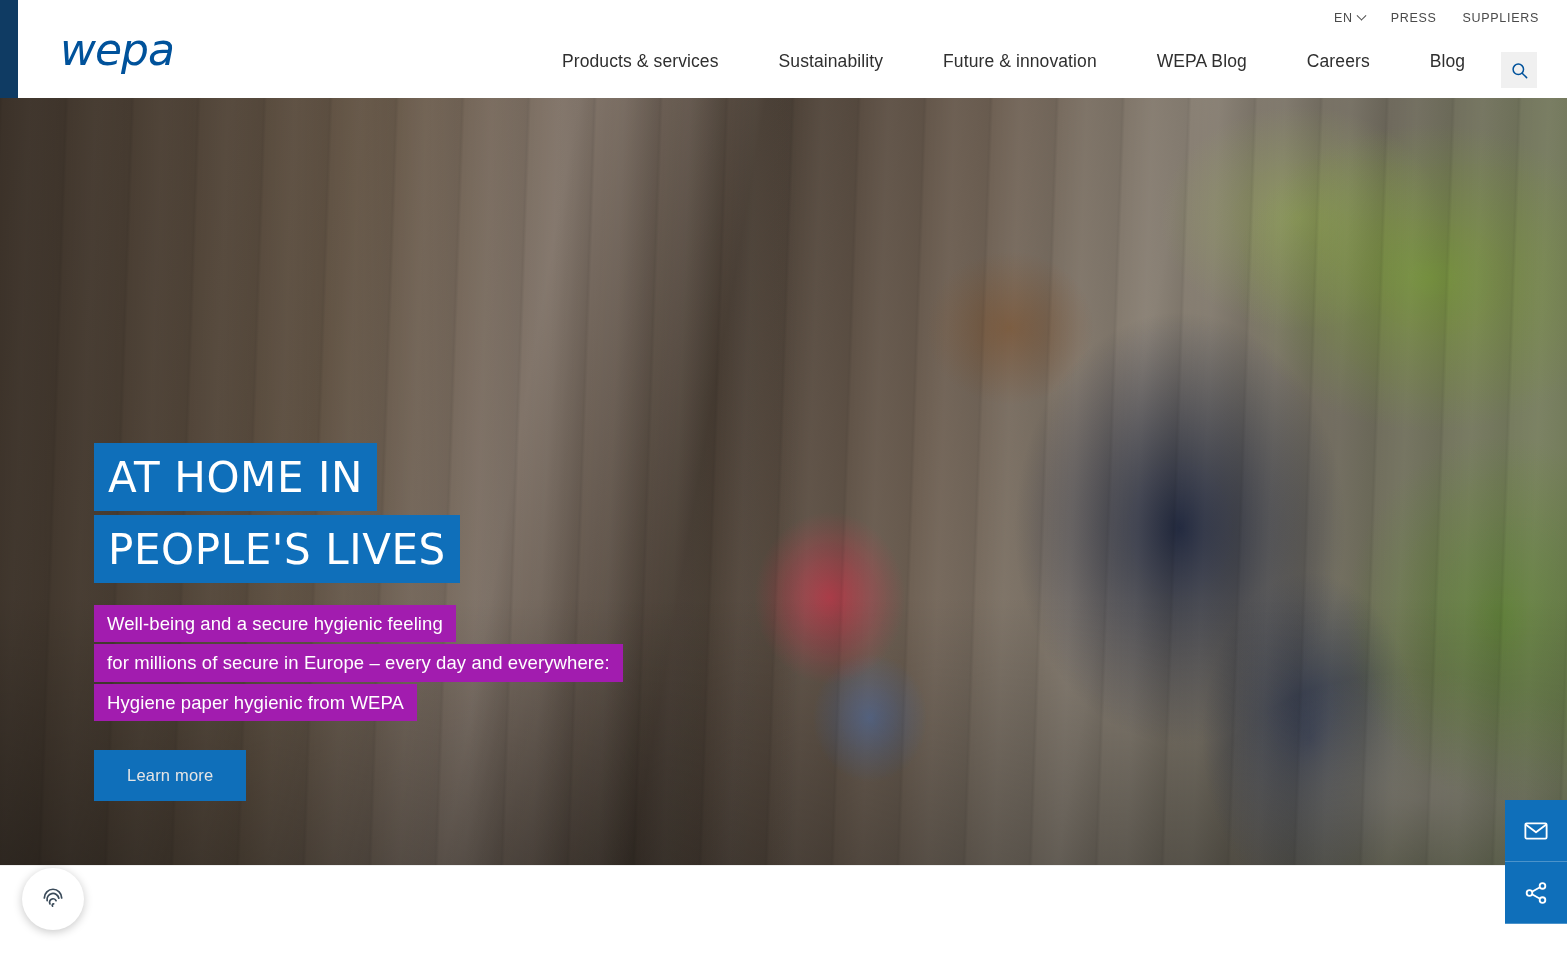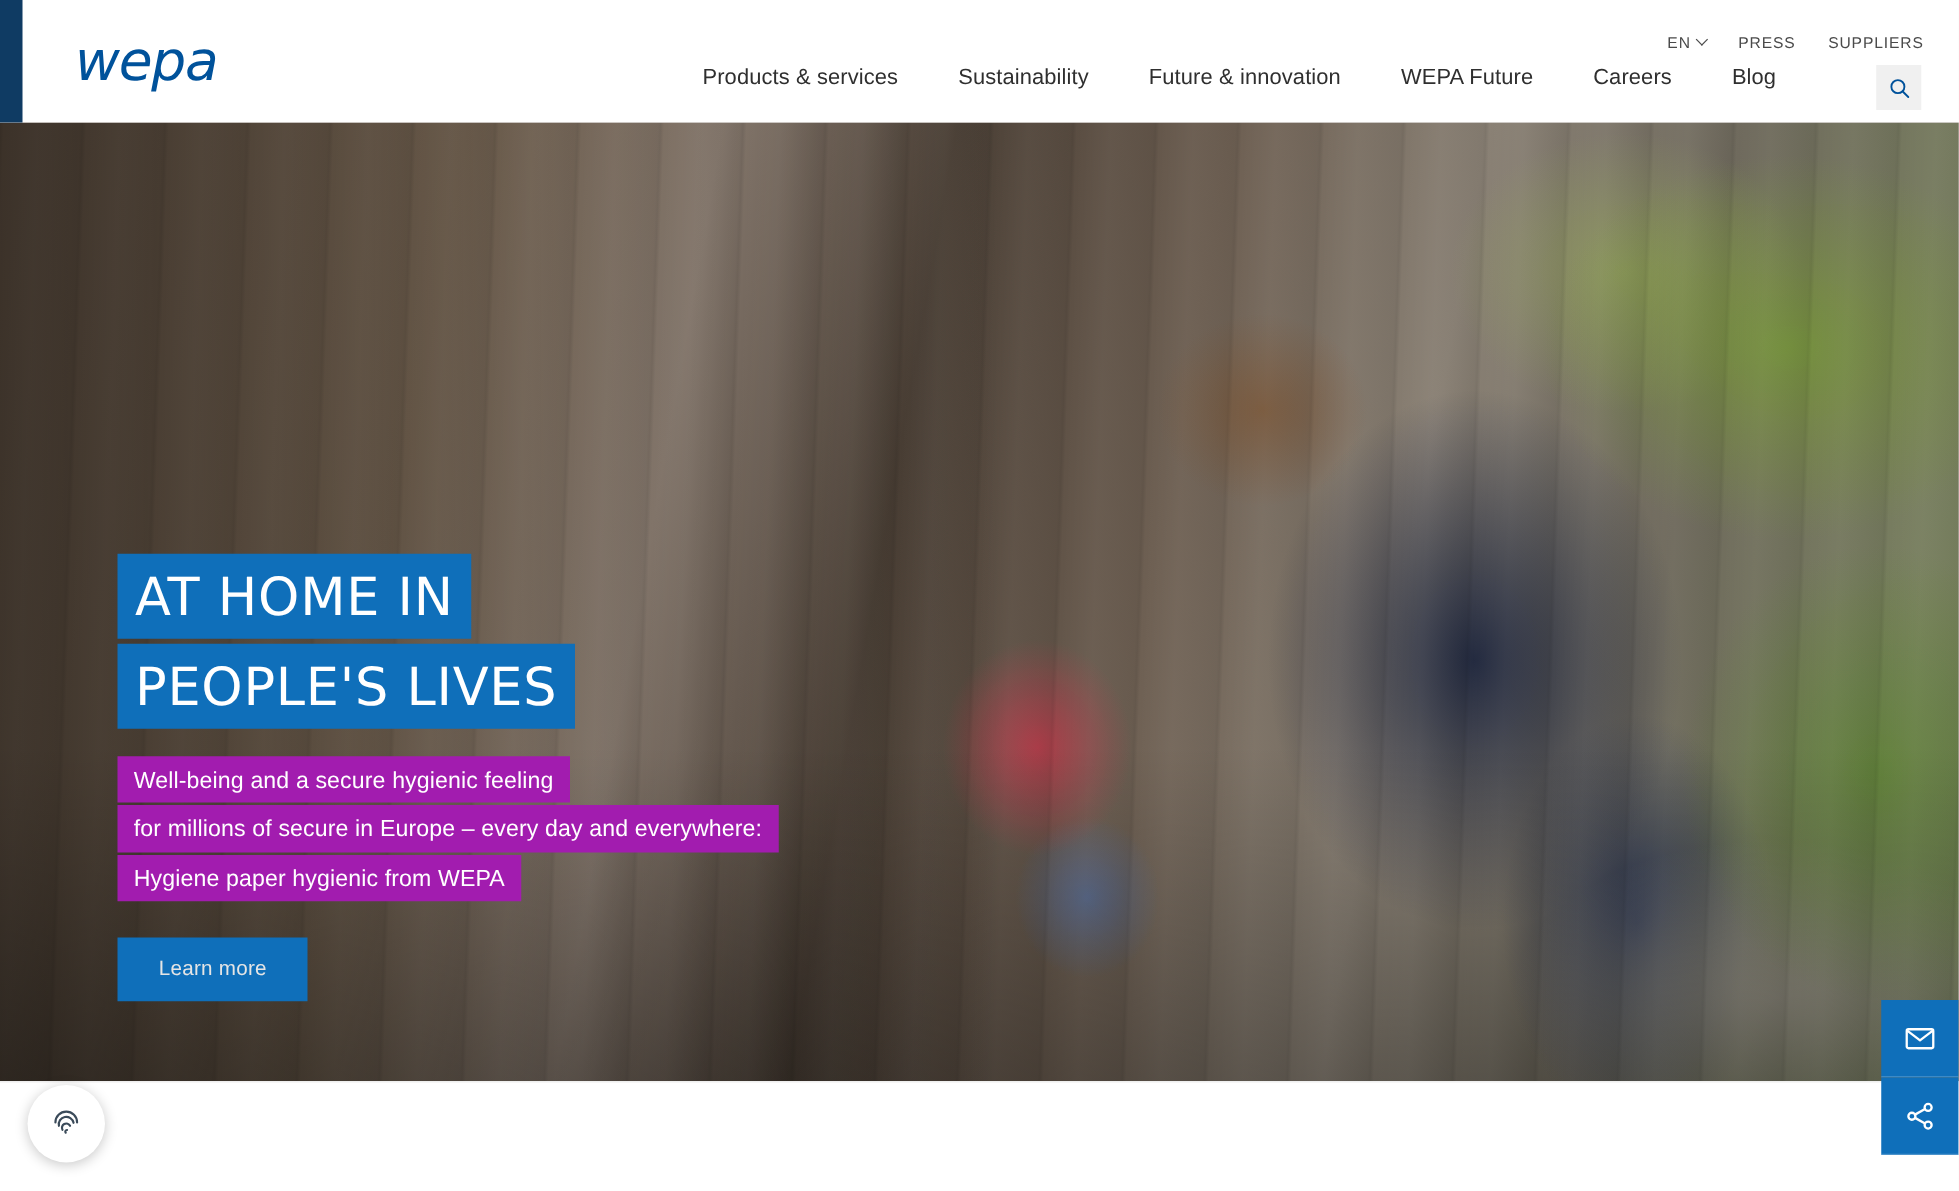--- a/index.html
+++ b/index.html
@@ -55,36 +55,35 @@
     font-size: 12.5px;
     letter-spacing: 0.7px;
     color: #4a4a4a;
   }
   .utility-nav .uitem {
     display: flex;
     align-items: center;
     gap: 5px;
     cursor: pointer;
     text-transform: uppercase;
-    margin-top: 16px;
   }
   .chev {
     display: inline-block;
     width: 7px; height: 7px;
     border-right: 1.6px solid #4a4a4a;
     border-bottom: 1.6px solid #4a4a4a;
     transform: rotate(45deg) translate(-2px, -2px);
   }
 
   .main-nav {
     position: absolute;
     left: 540px; top: 47px;
     display: flex;
     align-items: center;
-    gap: 4px;
+    gap: 16px;
   }
   .main-nav .nitem {
     font-size: 17.5px;
     color: #2f2f2f;
     padding: 4px 22px;
     cursor: pointer;
     white-space: nowrap;
     letter-spacing: 0.1px;
   }
 
@@ -258,21 +257,21 @@
       </div>
       <div class="uitem">
         <span>SUPPLIERS</span>
       </div>
     </nav>
 
     <nav class="main-nav">
       <div class="nitem">Products &amp; services</div>
       <div class="nitem">Sustainability</div>
       <div class="nitem">Future &amp; innovation</div>
-      <div class="nitem">WEPA Future</div>
+      <div class="nitem">WEPA Blog</div>
       <div class="nitem">Careers</div>
       <div class="nitem">Blog</div>
     </nav>
 
     <div class="search-btn">
       <svg width="19" height="19" viewBox="0 0 24 24">
         <circle cx="10.5" cy="10.5" r="6.6" fill="none" stroke="#00529b" stroke-width="1.9"></circle>
         <line x1="15.4" y1="15.4" x2="21" y2="21" stroke="#00529b" stroke-width="1.9" stroke-linecap="round"></line>
       </svg>
     </div>

